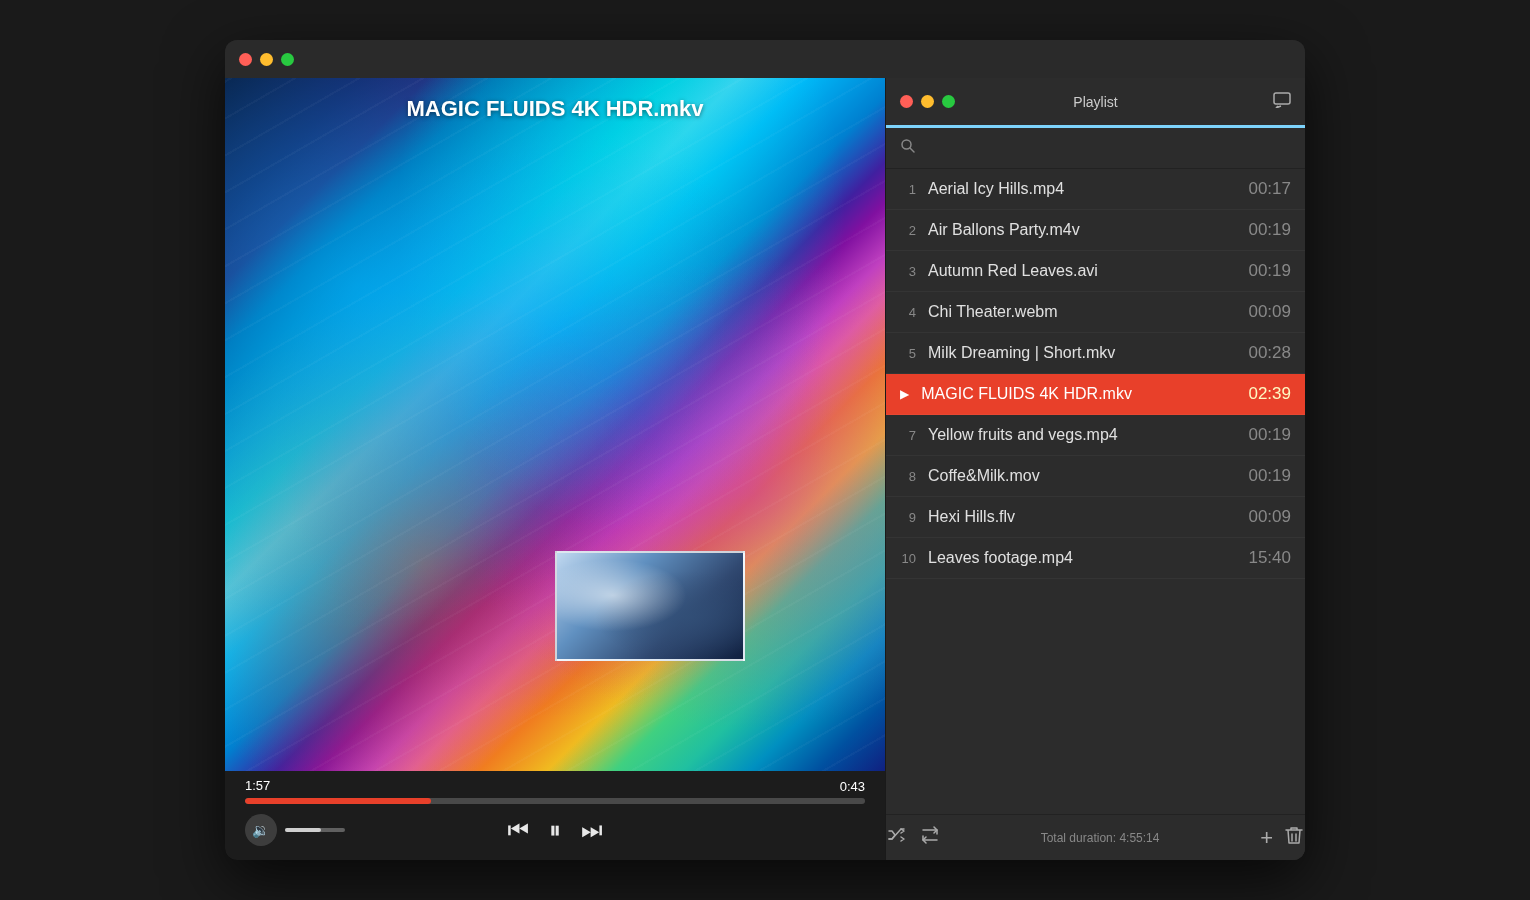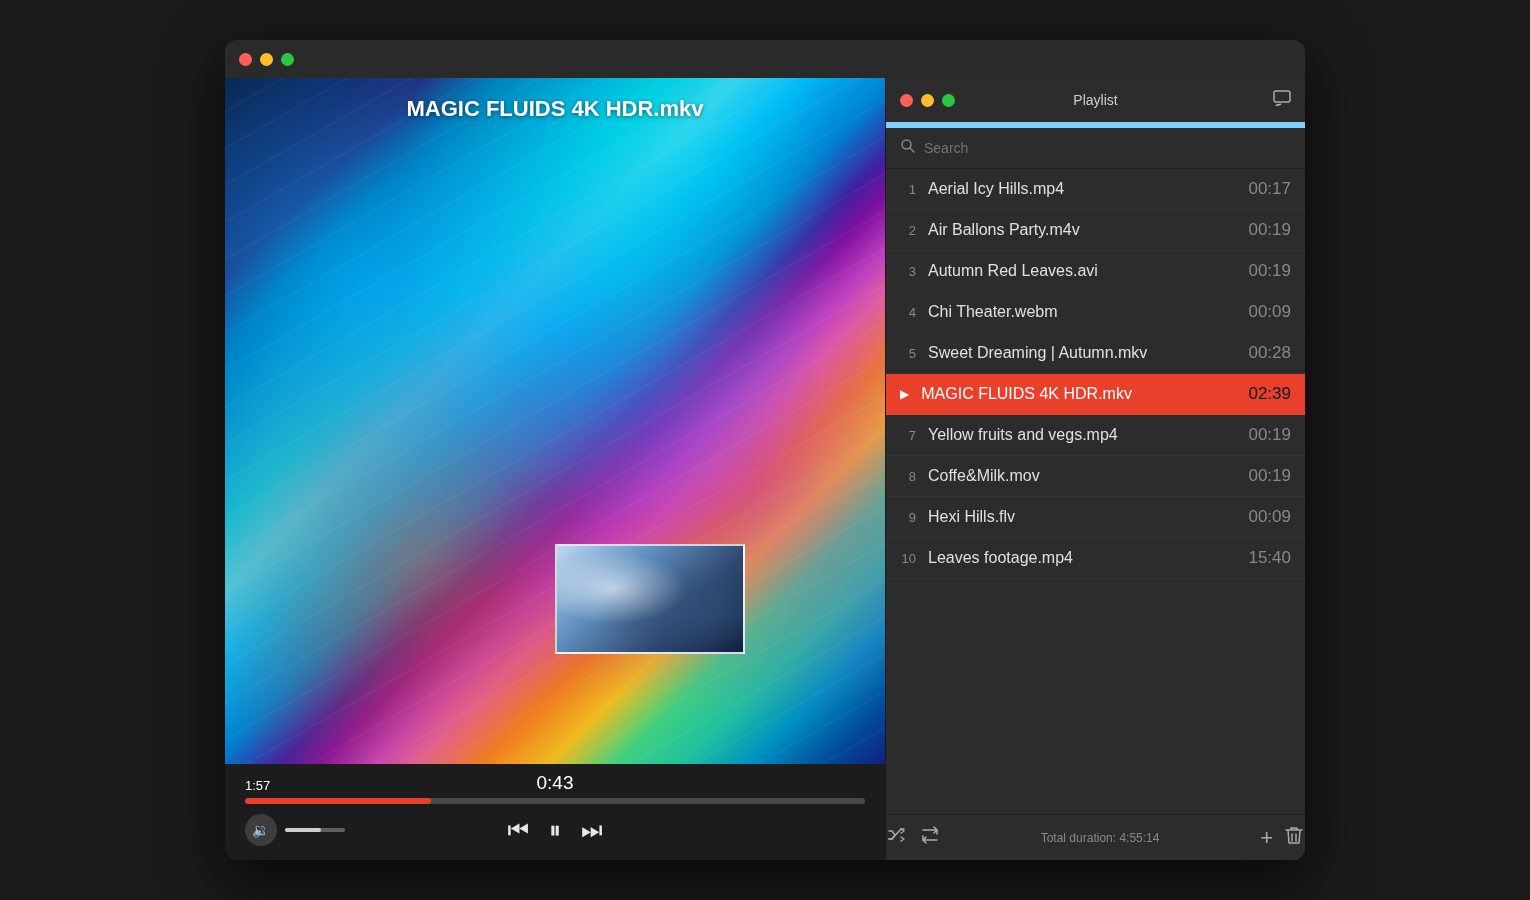--- a/index.html
+++ b/index.html
@@ -143,23 +143,23 @@
         radial-gradient(ellipse at 30% 40%, rgba(255,255,255,0.6) 0%, transparent 40%),
         radial-gradient(ellipse at 70% 60%, rgba(50,80,120,0.8) 0%, transparent 50%);
     }
     
     .controls-bar {
       background: rgba(30,30,30,0.95);
       padding: 8px 20px 16px;
       flex-shrink: 0;
     }
     .time-display {
-      text-align: center;
-      color: #fff;
-      font-size: 19px;
+      text-align: right;
+      color: #fff;
+      font-size: 13px;
       margin-bottom: 4px;
     }
     .progress-container {
       position: relative;
       height: 6px;
       margin-bottom: 12px;
     }
     .progress-track {
       width: 100%;
       height: 6px;
@@ -241,21 +241,21 @@
       flex-direction: column;
       border-left: 1px solid #1a1a1a;
     }
     .playlist-title-bar {
       background: #2c2c2c;
       height: 50px;
       display: flex;
       align-items: center;
       padding: 0 14px;
       position: relative;
-      border-bottom: 6px solid #7dd3fc;
+      border-bottom: 3px solid #7dd3fc;
     }
     .playlist-traffic-lights {
       display: flex;
       gap: 8px;
     }
     .playlist-title {
       position: absolute;
       left: 50%;
       transform: translateX(-50%);
       color: #ccc;
@@ -324,21 +324,21 @@
     .playlist-item.active .item-name {
       color: #fff;
       font-weight: 500;
     }
     .item-duration {
       color: #888;
       font-size: 17px;
       flex-shrink: 0;
     }
     .playlist-item.active .item-duration {
-      color: #0f172a;
+      color: #fef9c3;
     }
     .playlist-footer {
       display: flex;
       align-items: center;
       padding: 10px 2px;
       border-top: 1px solid #222;
       gap: 12px;
       background: #2c2c2c;
     }
     .footer-btn {
@@ -441,21 +441,20 @@
         </div>
       </div>
 
       <div class="search-bar">
         <div class="search-icon-wrap">
           <svg width="16" height="16" viewBox="0 0 16 16" fill="none">
             <circle cx="6.5" cy="6.5" r="4.5" stroke="#888" stroke-width="1.5"></circle>
             <line x1="10" y1="10" x2="14" y2="14" stroke="#888" stroke-width="1.5" stroke-linecap="round"></line>
           </svg>
         </div>
-        <input class="search-input" type="text" placeholder="Search" style="">
       </div>
 
       <div class="playlist-items" id="playlist-items-container">
       <div class="playlist-item">
         <span class="item-num">1</span>
         <span class="item-name">Aerial Icy Hills.mp4</span>
         <span class="item-duration">00:17</span>
       </div>
           <div class="playlist-item">
         <span class="item-num">2</span>
@@ -467,21 +466,21 @@
         <span class="item-name">Autumn Red Leaves.avi</span>
         <span class="item-duration">00:19</span>
       </div>
           <div class="playlist-item">
         <span class="item-num">4</span>
         <span class="item-name">Chi Theater.webm</span>
         <span class="item-duration">00:09</span>
       </div>
           <div class="playlist-item">
         <span class="item-num">5</span>
-        <span class="item-name">Sweet Dreaming | Autumn.mkv</span>
+        <span class="item-name">Milk Dreaming | Short.mkv</span>
         <span class="item-duration">00:28</span>
       </div>
           <div class="playlist-item active">
         <span class="item-play-icon">▶</span>
         <span class="item-name">MAGIC FLUIDS 4K HDR.mkv</span>
         <span class="item-duration">02:39</span>
       </div>
           <div class="playlist-item">
         <span class="item-num">7</span>
         <span class="item-name">Yellow fruits and vegs.mp4</span>

